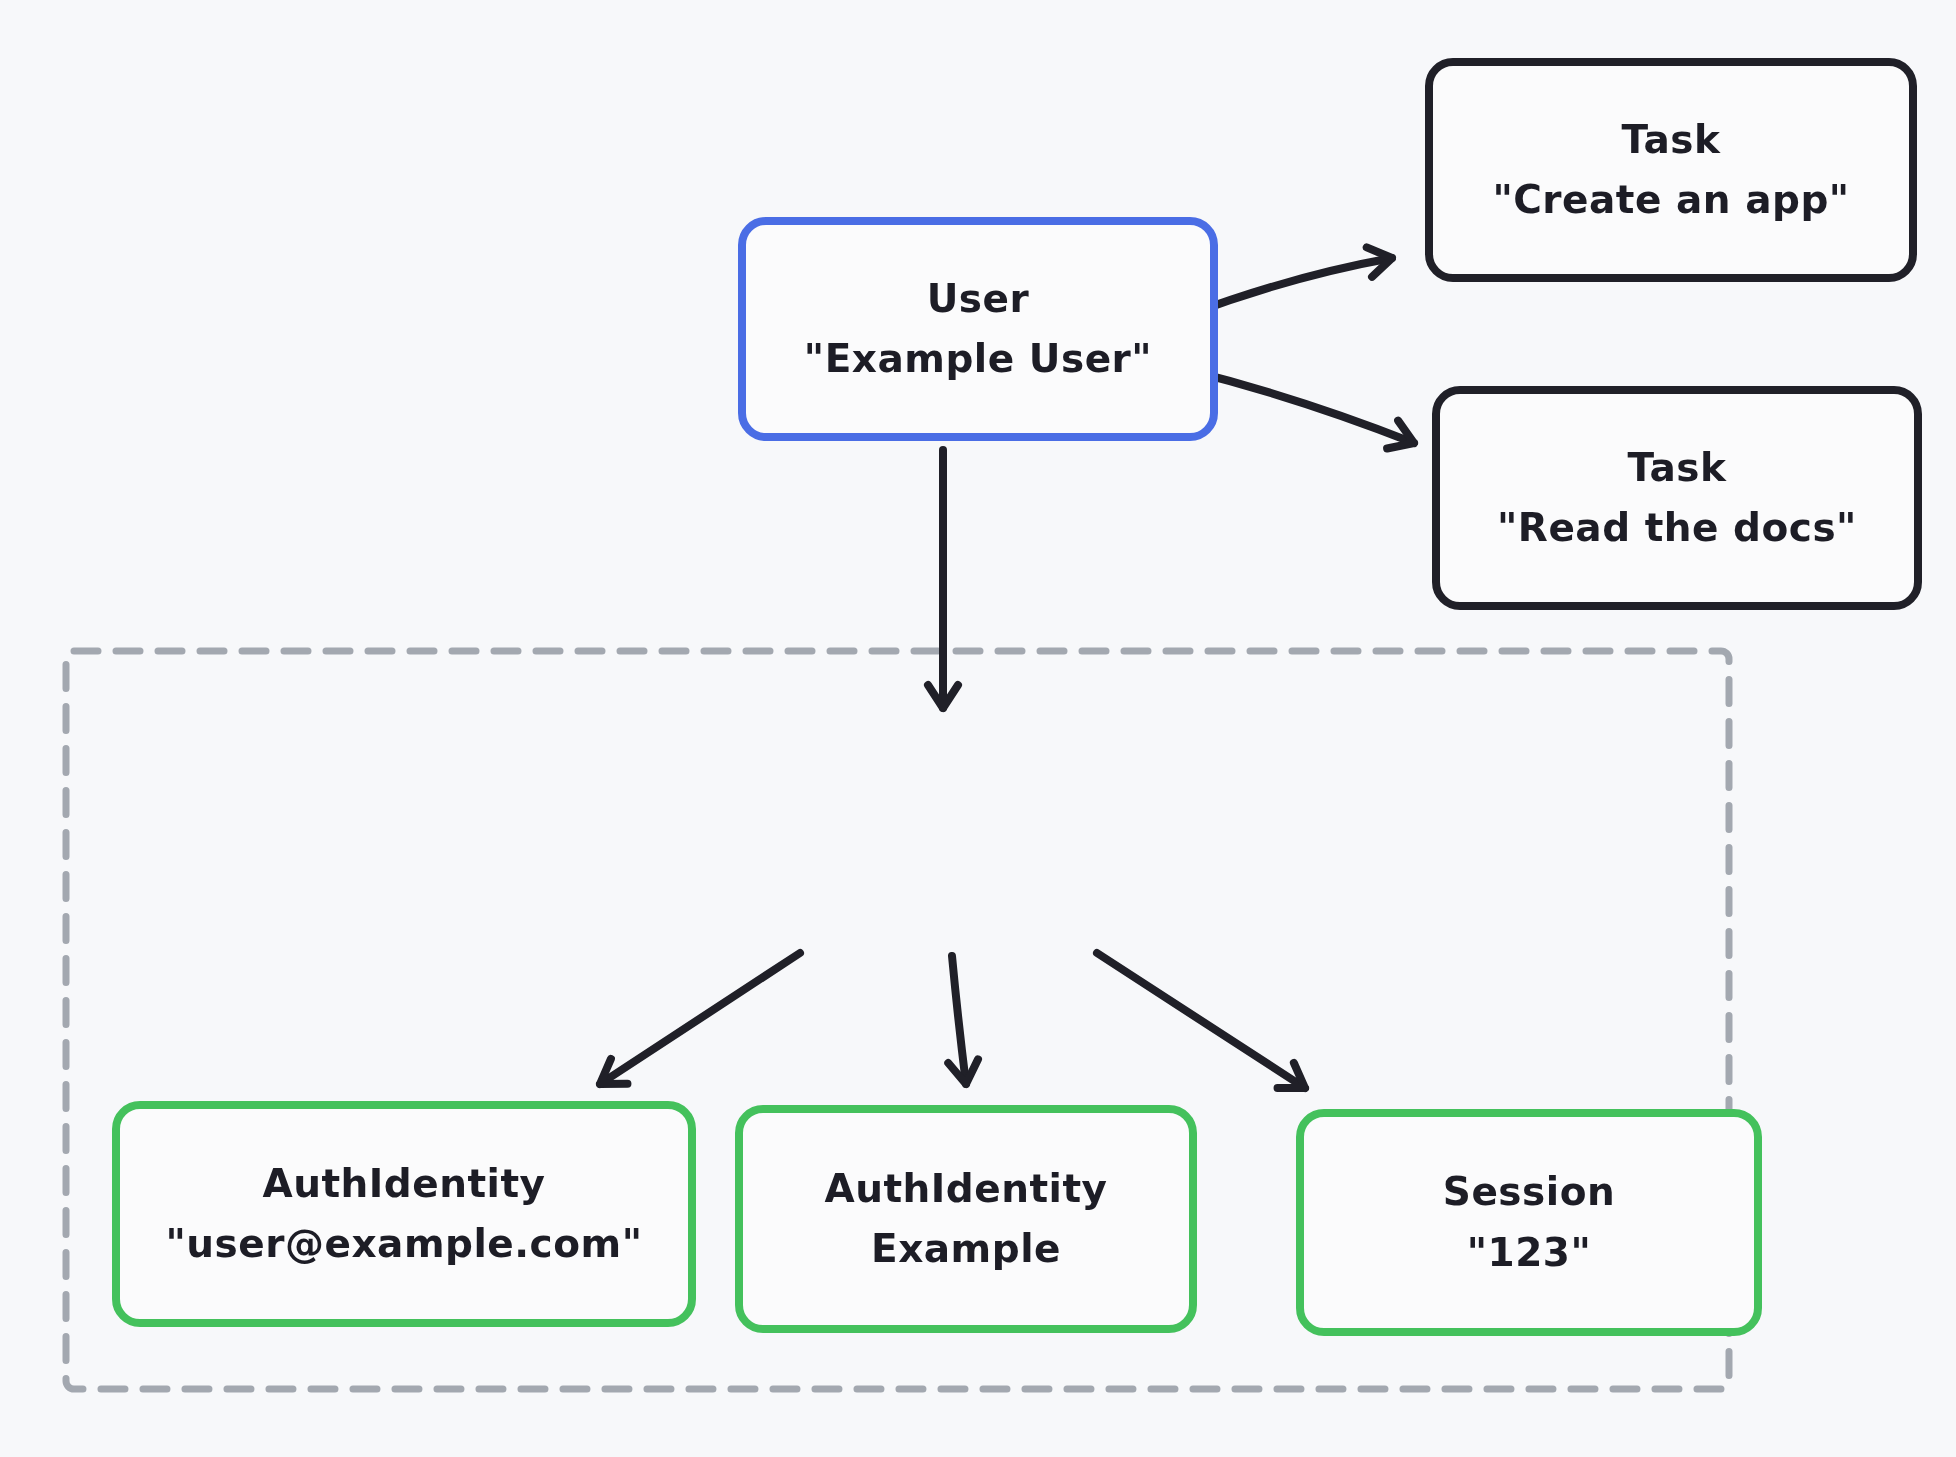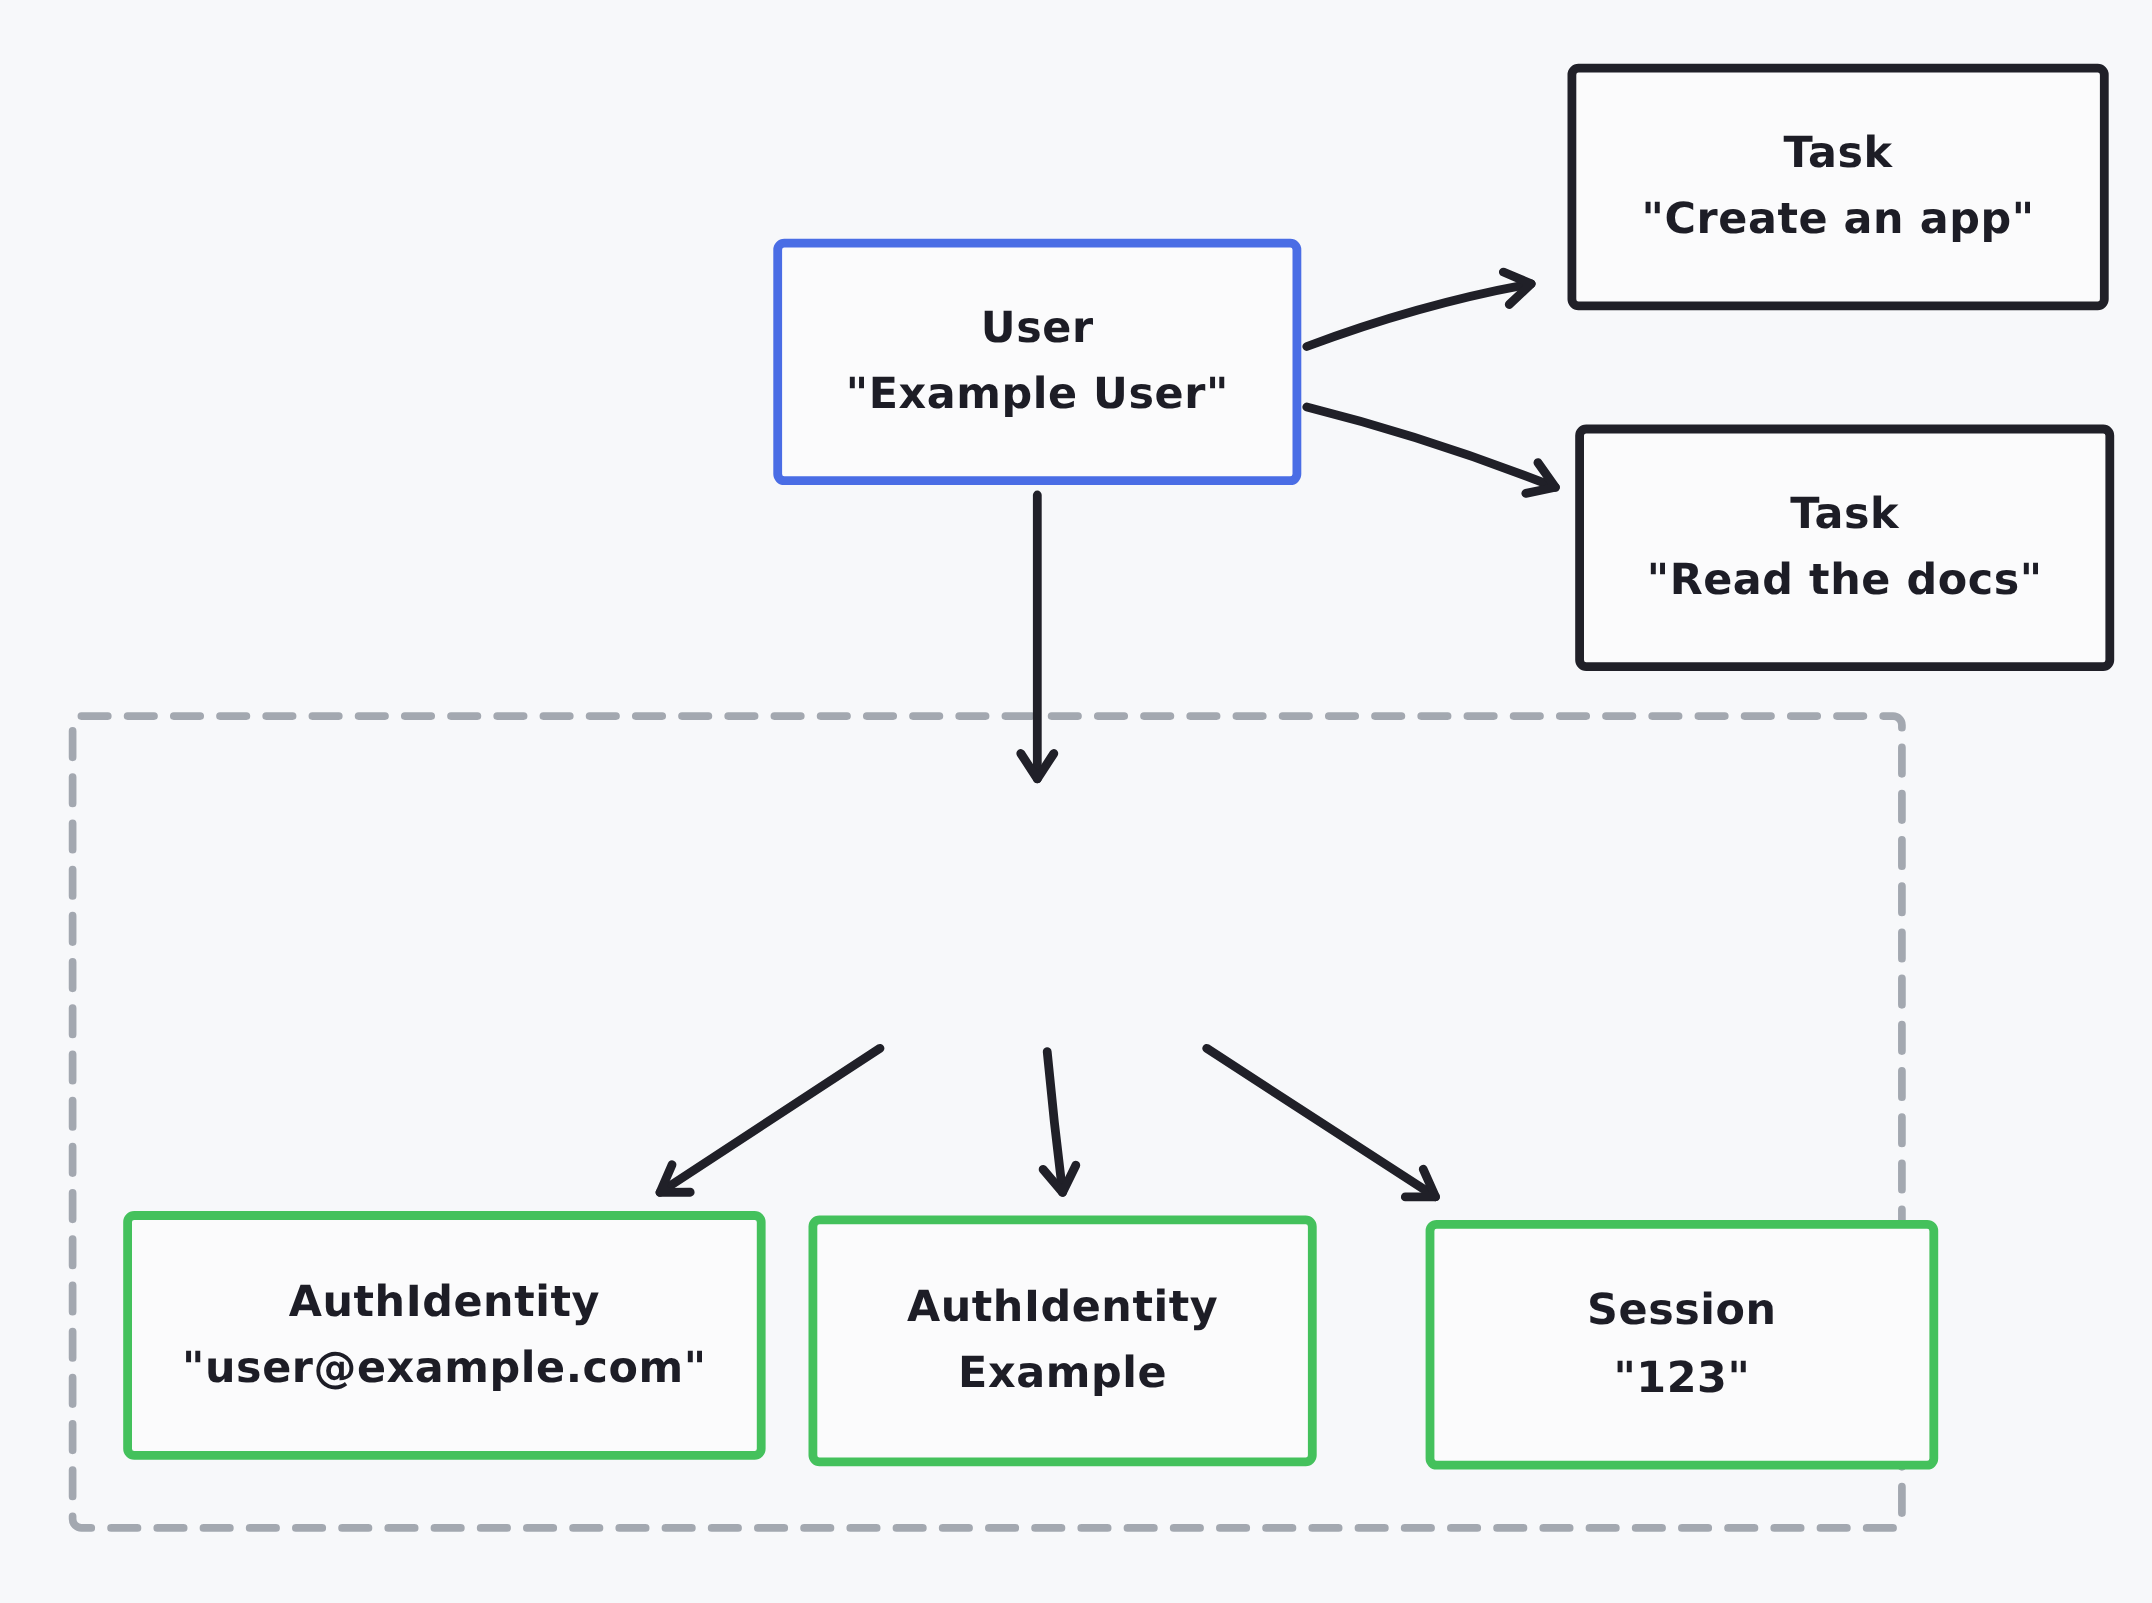--- a/index.html
+++ b/index.html
@@ -18,34 +18,34 @@
     background:var(--background);
     font-family:"DejaVu Sans",sans-serif;
     overflow:hidden;
   }
   .edges{position:absolute;left:0;top:0;width:1956px;height:1457px;}
   .node{
     position:absolute;
     box-sizing:border-box;
     display:flex;flex-direction:column;
     justify-content:center;align-items:center;
-    border-style:solid;border-width:8px;border-radius:10px;
+    border-style:solid;border-width:8px;border-radius:28px;
     background:var(--node-fill);
     color:var(--text);
     font-weight:700;font-size:39px;line-height:1.55;
     text-align:center;
     letter-spacing:0.5px;
     z-index:2;
   }
   .node span{display:block;}
   .stroke-blue{border-color:var(--blue);}
   .stroke-green{border-color:var(--green);}
   .stroke-black{border-color:var(--black);}
   
-  .n-user     {left:703px;  top:217px;  width:480px; height:224px;}
+  .n-user     {left:738px;  top:217px;  width:480px; height:224px;}
   .n-task1    {left:1425px; top:58px;   width:492px; height:224px;}
   .n-task2    {left:1432px; top:386px;  width:490px; height:224px;}
   .n-auth     {left:703px;  top:722px;  width:480px; height:226px;}
   .n-id-email {left:112px;  top:1101px; width:584px; height:226px;}
   .n-id-google{left:735px;  top:1105px; width:462px; height:228px;}
   .n-session  {left:1296px; top:1109px; width:466px; height:227px;}
 </style>
 </head>
 <body>
 

